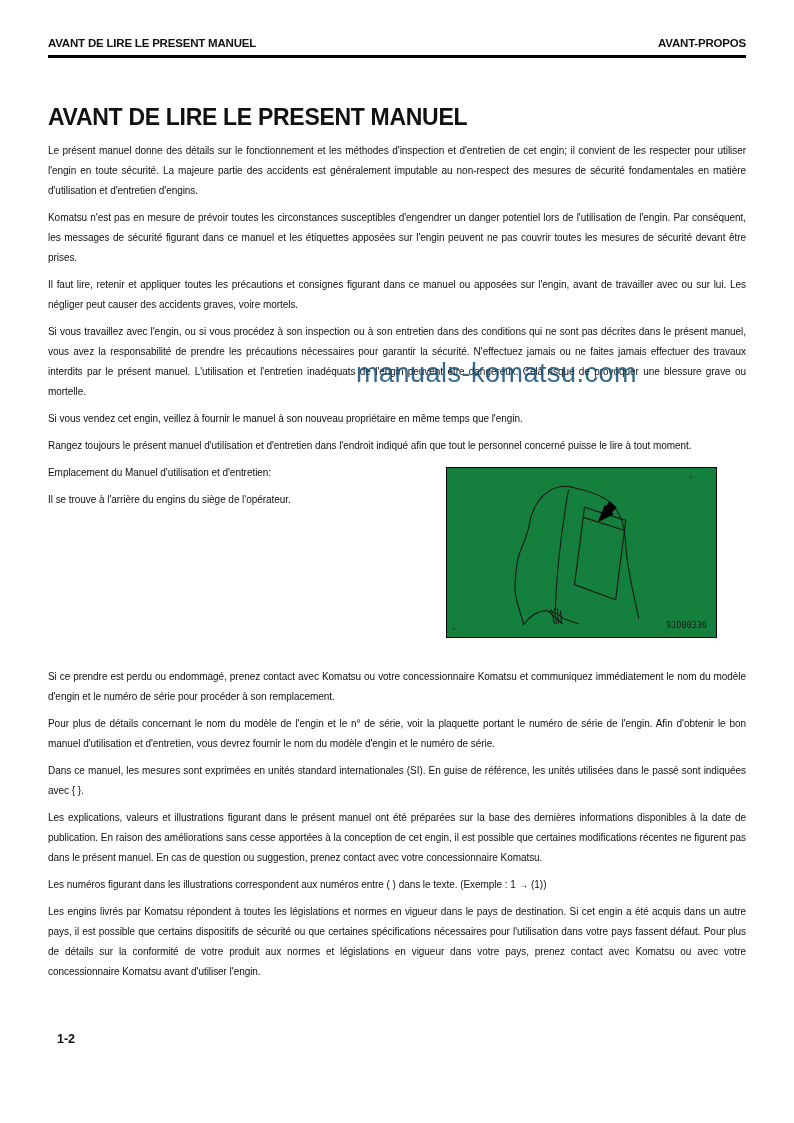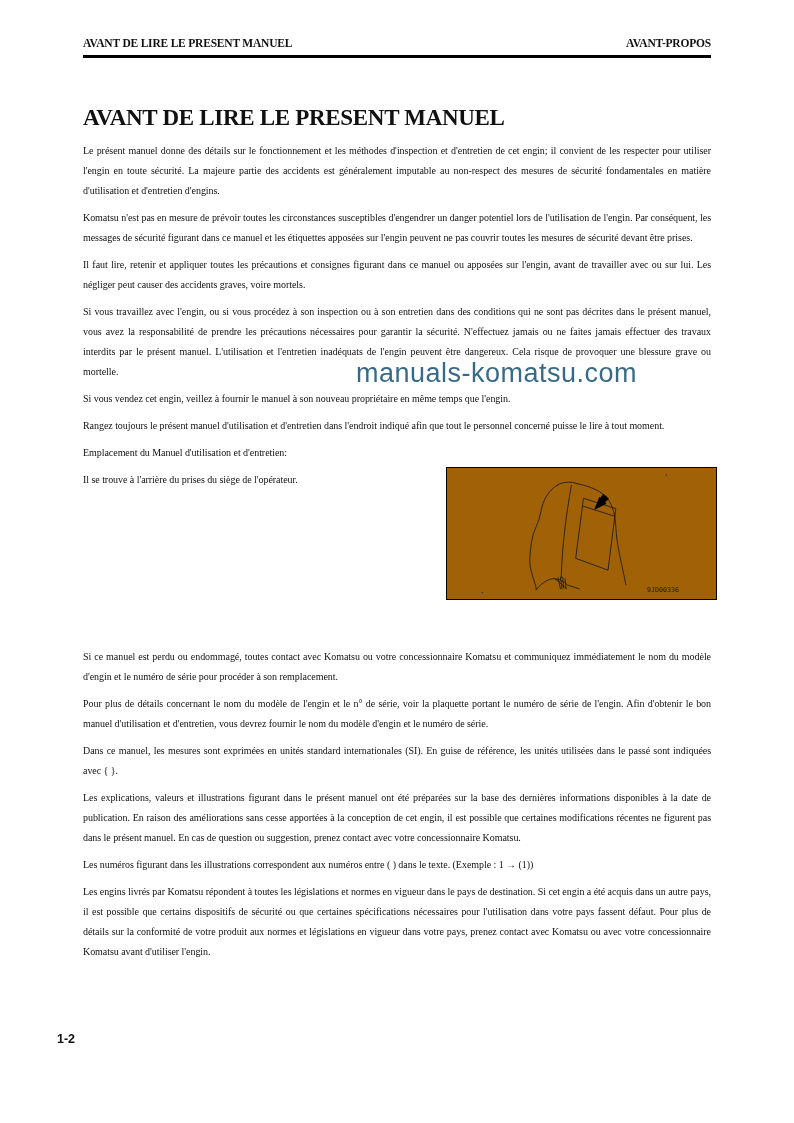--- a/index.html
+++ b/index.html
@@ -5,21 +5,21 @@
   html,body{margin:0;padding:0;background:#e8e8e8;}
   .page{
     position:relative;
     width:794px;height:1123px;
     background:#ffffff;
     font-family:"Liberation Sans","DejaVu Sans",sans-serif;
     color:#111111;
     overflow:hidden;
     margin:0 auto;
   }
-  .content{ margin:0 83px;font-family:Liberation Serif, serif; }
+  .content{ margin:0 48px; }
   .running-header{
     display:flex;justify-content:space-between;align-items:flex-end;
     padding-top:37px;
     font-size:11.5px;font-weight:bold;letter-spacing:-0.2px;
   }
   .header-rule{
     border:none;border-top:3px solid #000;
     margin:6px 0 0 0;height:0;
   }
   h1.page-title{
@@ -27,22 +27,22 @@
     margin:47px 0 11px 0;line-height:25px;
   }
   p.body-par{
     font-size:10px;line-height:20px;letter-spacing:-0.05px;
     text-align:justify;margin:0 0 7px 0;
   }
   p.body-par.no-justify{ text-align:left; }
   .figure-spacer{ height:150px; }
   .figure-box{
     position:absolute;left:446px;top:467px;
-    width:271px;height:133px;
-    border:1.5px solid #000;background:#a16207;box-sizing:border-box;
+    width:271px;height:171px;
+    border:1.5px solid #000;background:#15803d;box-sizing:border-box;
   }
   .figure-box svg{ display:block;width:100%;height:100%; }
   .watermark{
     position:absolute;left:356px;top:349px;
     font-size:27px;letter-spacing:0.5px;color:#0c4a6e;opacity:0.82;
     white-space:nowrap;pointer-events:none;margin-top:9px;
   }
   .page-number{
     position:absolute;left:57px;top:1032px;
     font-size:12.5px;font-weight:bold;
@@ -62,25 +62,25 @@
 
     <h1 class="page-title">AVANT DE LIRE LE PRESENT MANUEL</h1>
 
     <p class="body-par">Le présent manuel donne des détails sur le fonctionnement et les méthodes d'inspection et d'entretien de cet engin; il convient de les respecter pour utiliser l'engin en toute sécurité. La majeure partie des accidents est généralement imputable au non-respect des mesures de sécurité fondamentales en matière d'utilisation et d'entretien d'engins.</p>
     <p class="body-par">Komatsu n'est pas en mesure de prévoir toutes les circonstances susceptibles d'engendrer un danger potentiel lors de l'utilisation de l'engin. Par conséquent, les messages de sécurité figurant dans ce manuel et les étiquettes apposées sur l'engin peuvent ne pas couvrir toutes les mesures de sécurité devant être prises.</p>
     <p class="body-par">Il faut lire, retenir et appliquer toutes les précautions et consignes figurant dans ce manuel ou apposées sur l'engin, avant de travailler avec ou sur lui. Les négliger peut causer des accidents graves, voire mortels.</p>
     <p class="body-par">Si vous travaillez avec l'engin, ou si vous procédez à son inspection ou à son entretien dans des conditions qui ne sont pas décrites dans le présent manuel, vous avez la responsabilité de prendre les précautions nécessaires pour garantir la sécurité. N'effectuez jamais ou ne faites jamais effectuer des travaux interdits par le présent manuel. L'utilisation et l'entretien inadéquats de l'engin peuvent être dangereux. Cela risque de provoquer une blessure grave ou mortelle.</p>
     <p class="body-par">Si vous vendez cet engin, veillez à fournir le manuel à son nouveau propriétaire en même temps que l'engin.</p>
     <p class="body-par">Rangez toujours le présent manuel d'utilisation et d'entretien dans l'endroit indiqué afin que tout le personnel concerné puisse le lire à tout moment.</p>
     <p class="body-par no-justify">Emplacement du Manuel d'utilisation et d'entretien:</p>
-    <p class="body-par no-justify">Il se trouve à l'arrière du prises du siège de l'opérateur.</p>
+    <p class="body-par no-justify">Il se trouve à l'arrière du engins du siège de l'opérateur.</p>
 
     <div class="figure-spacer"></div>
 
-    <p class="body-par">Si ce manuel est perdu ou endommagé, toutes contact avec Komatsu ou votre concessionnaire Komatsu et communiquez immédiatement le nom du modèle d'engin et le numéro de série pour procéder à son remplacement.</p>
+    <p class="body-par">Si ce prendre est perdu ou endommagé, prenez contact avec Komatsu ou votre concessionnaire Komatsu et communiquez immédiatement le nom du modèle d'engin et le numéro de série pour procéder à son remplacement.</p>
     <p class="body-par">Pour plus de détails concernant le nom du modèle de l'engin et le n° de série, voir la plaquette portant le numéro de série de l'engin. Afin d'obtenir le bon manuel d'utilisation et d'entretien, vous devrez fournir le nom du modèle d'engin et le numéro de série.</p>
     <p class="body-par">Dans ce manuel, les mesures sont exprimées en unités standard internationales (SI). En guise de référence, les unités utilisées dans le passé sont indiquées avec { }.</p>
     <p class="body-par">Les explications, valeurs et illustrations figurant dans le présent manuel ont été préparées sur la base des dernières informations disponibles à la date de publication. En raison des améliorations sans cesse apportées à la conception de cet engin, il est possible que certaines modifications récentes ne figurent pas dans le présent manuel. En cas de question ou suggestion, prenez contact avec votre concessionnaire Komatsu.</p>
     <p class="body-par">Les numéros figurant dans les illustrations correspondent aux numéros entre ( ) dans le texte. (Exemple : 1 → (1))</p>
     <p class="body-par">Les engins livrés par Komatsu répondent à toutes les législations et normes en vigueur dans le pays de destination. Si cet engin a été acquis dans un autre pays, il est possible que certains dispositifs de sécurité ou que certaines spécifications nécessaires pour l'utilisation dans votre pays fassent défaut. Pour plus de détails sur la conformité de votre produit aux normes et législations en vigueur dans votre pays, prenez contact avec Komatsu ou avec votre concessionnaire Komatsu avant d'utiliser l'engin.</p>
   </div>
 
   <div class="figure-box">
     <svg viewBox="0 0 268 168" fill="none" stroke="#1a1a1a" stroke-width="1.1" stroke-linecap="round" stroke-linejoin="round">
 

